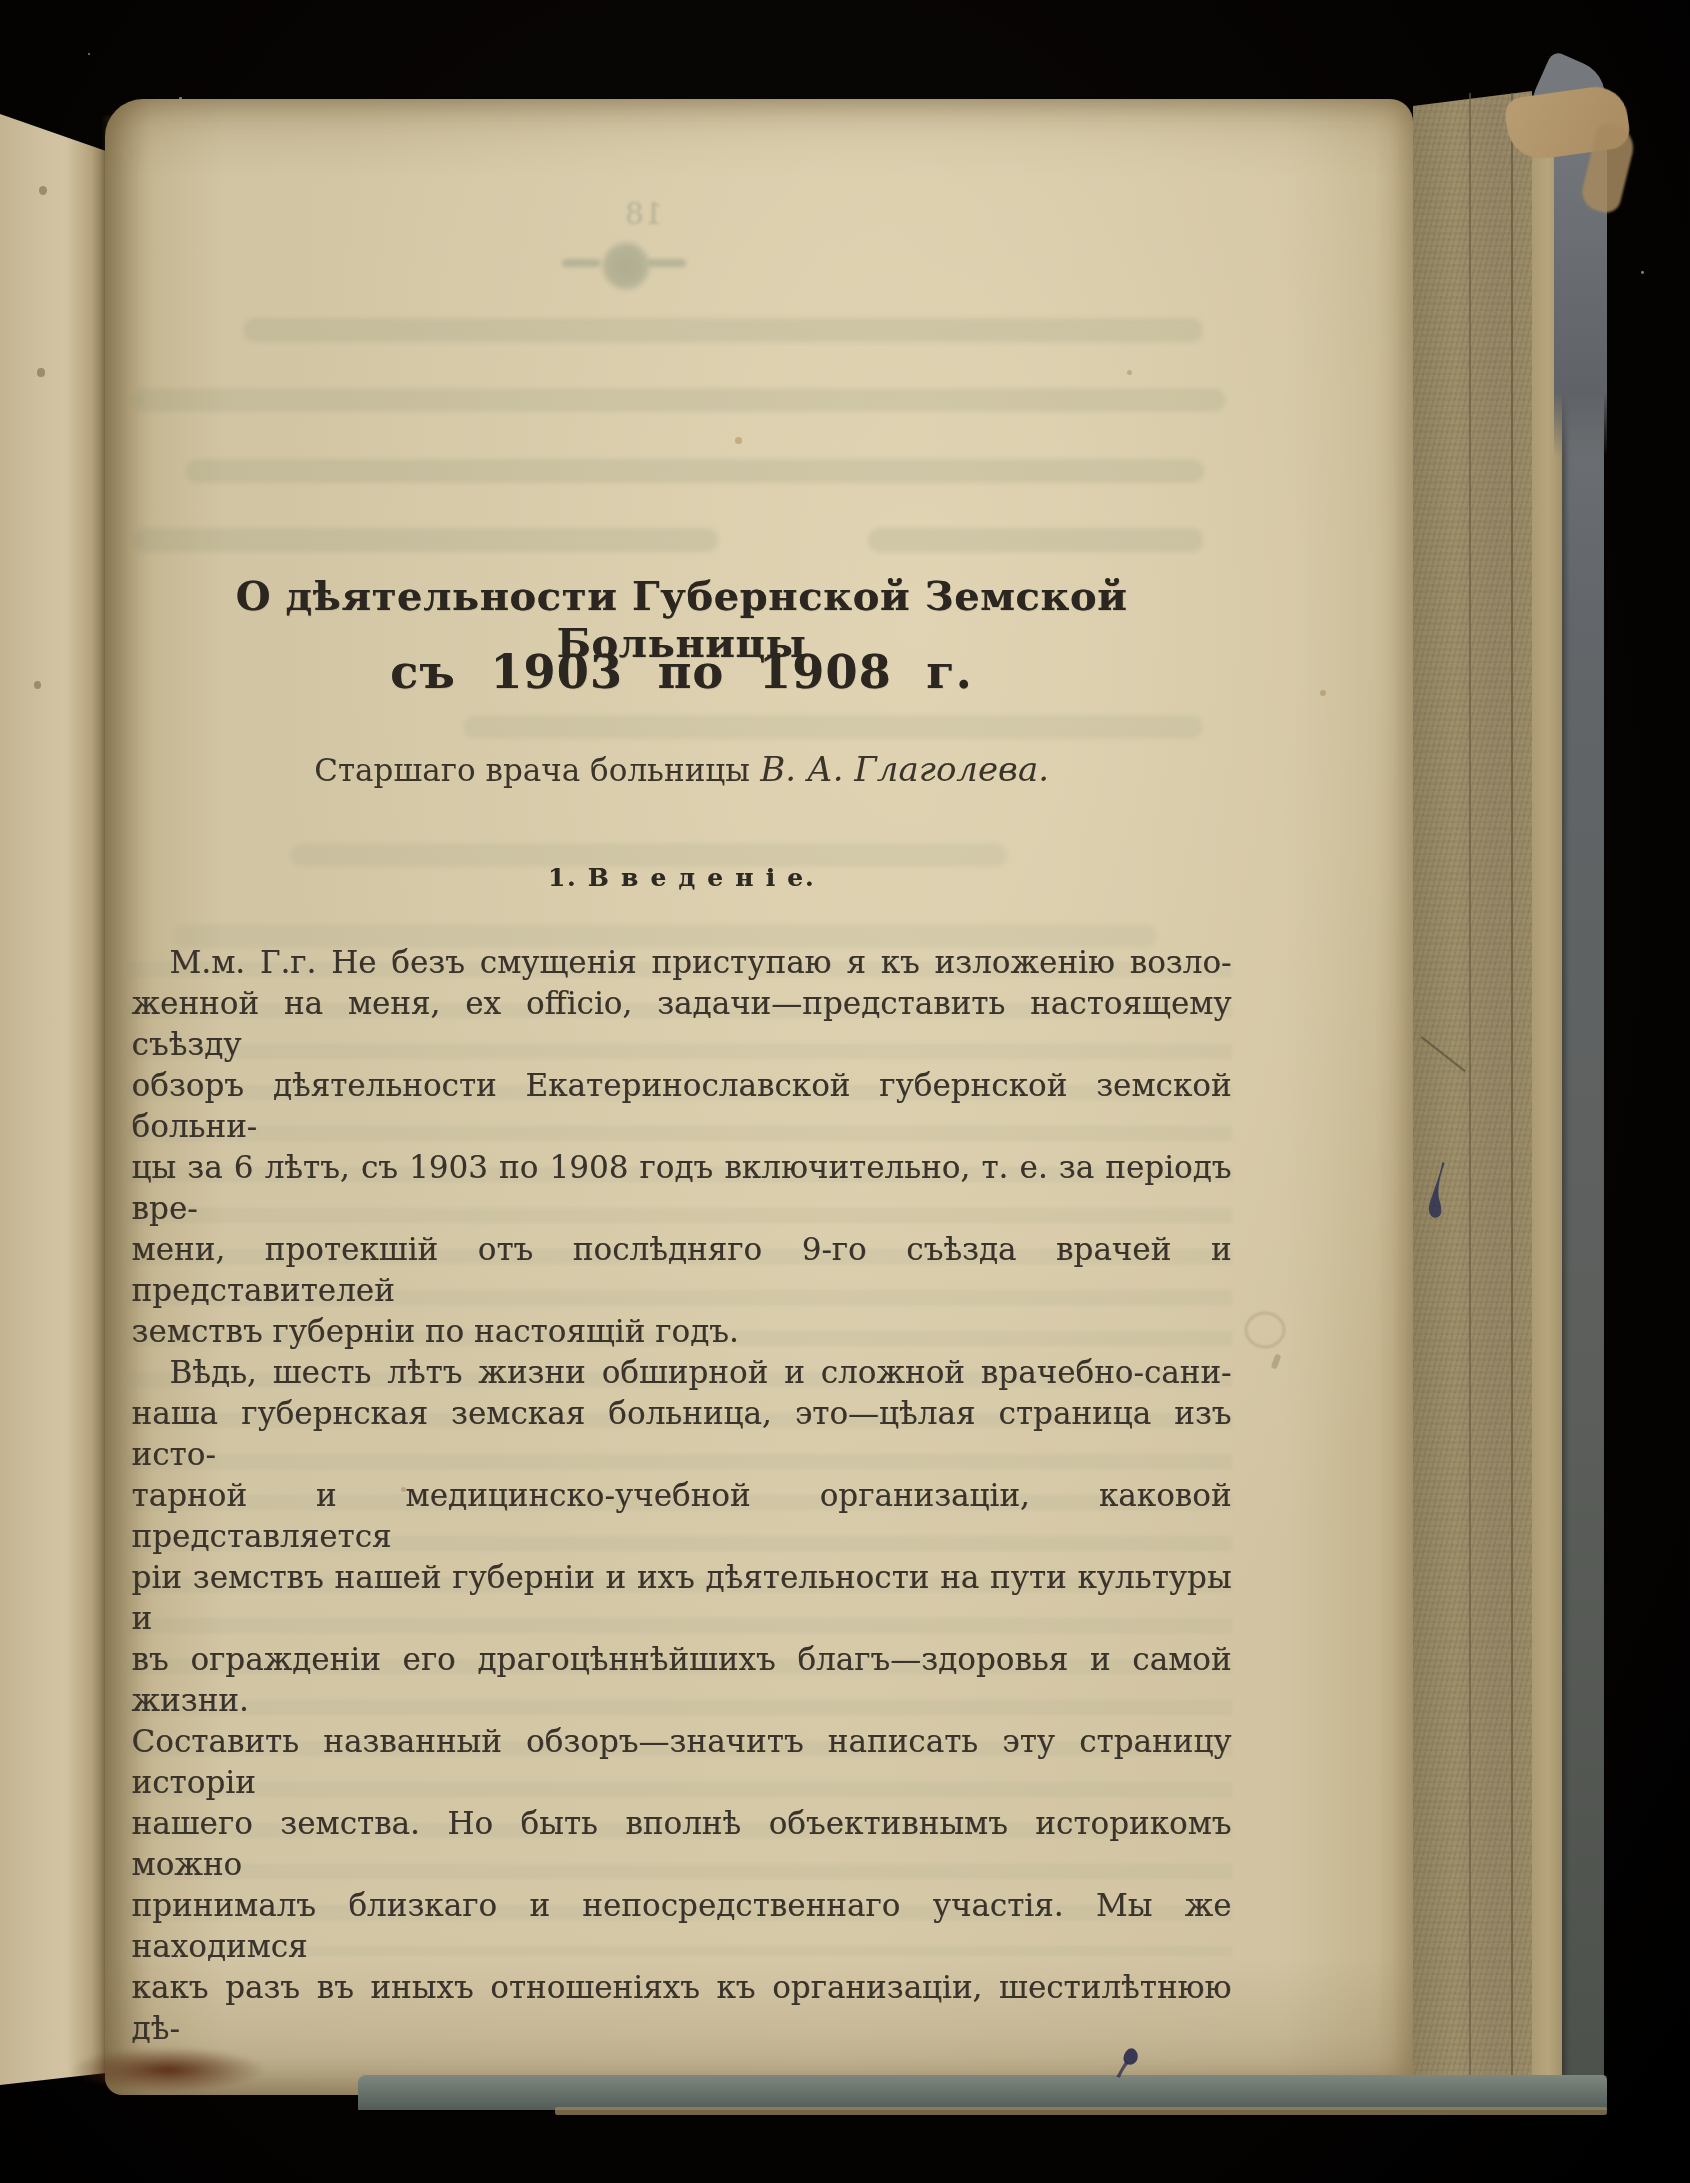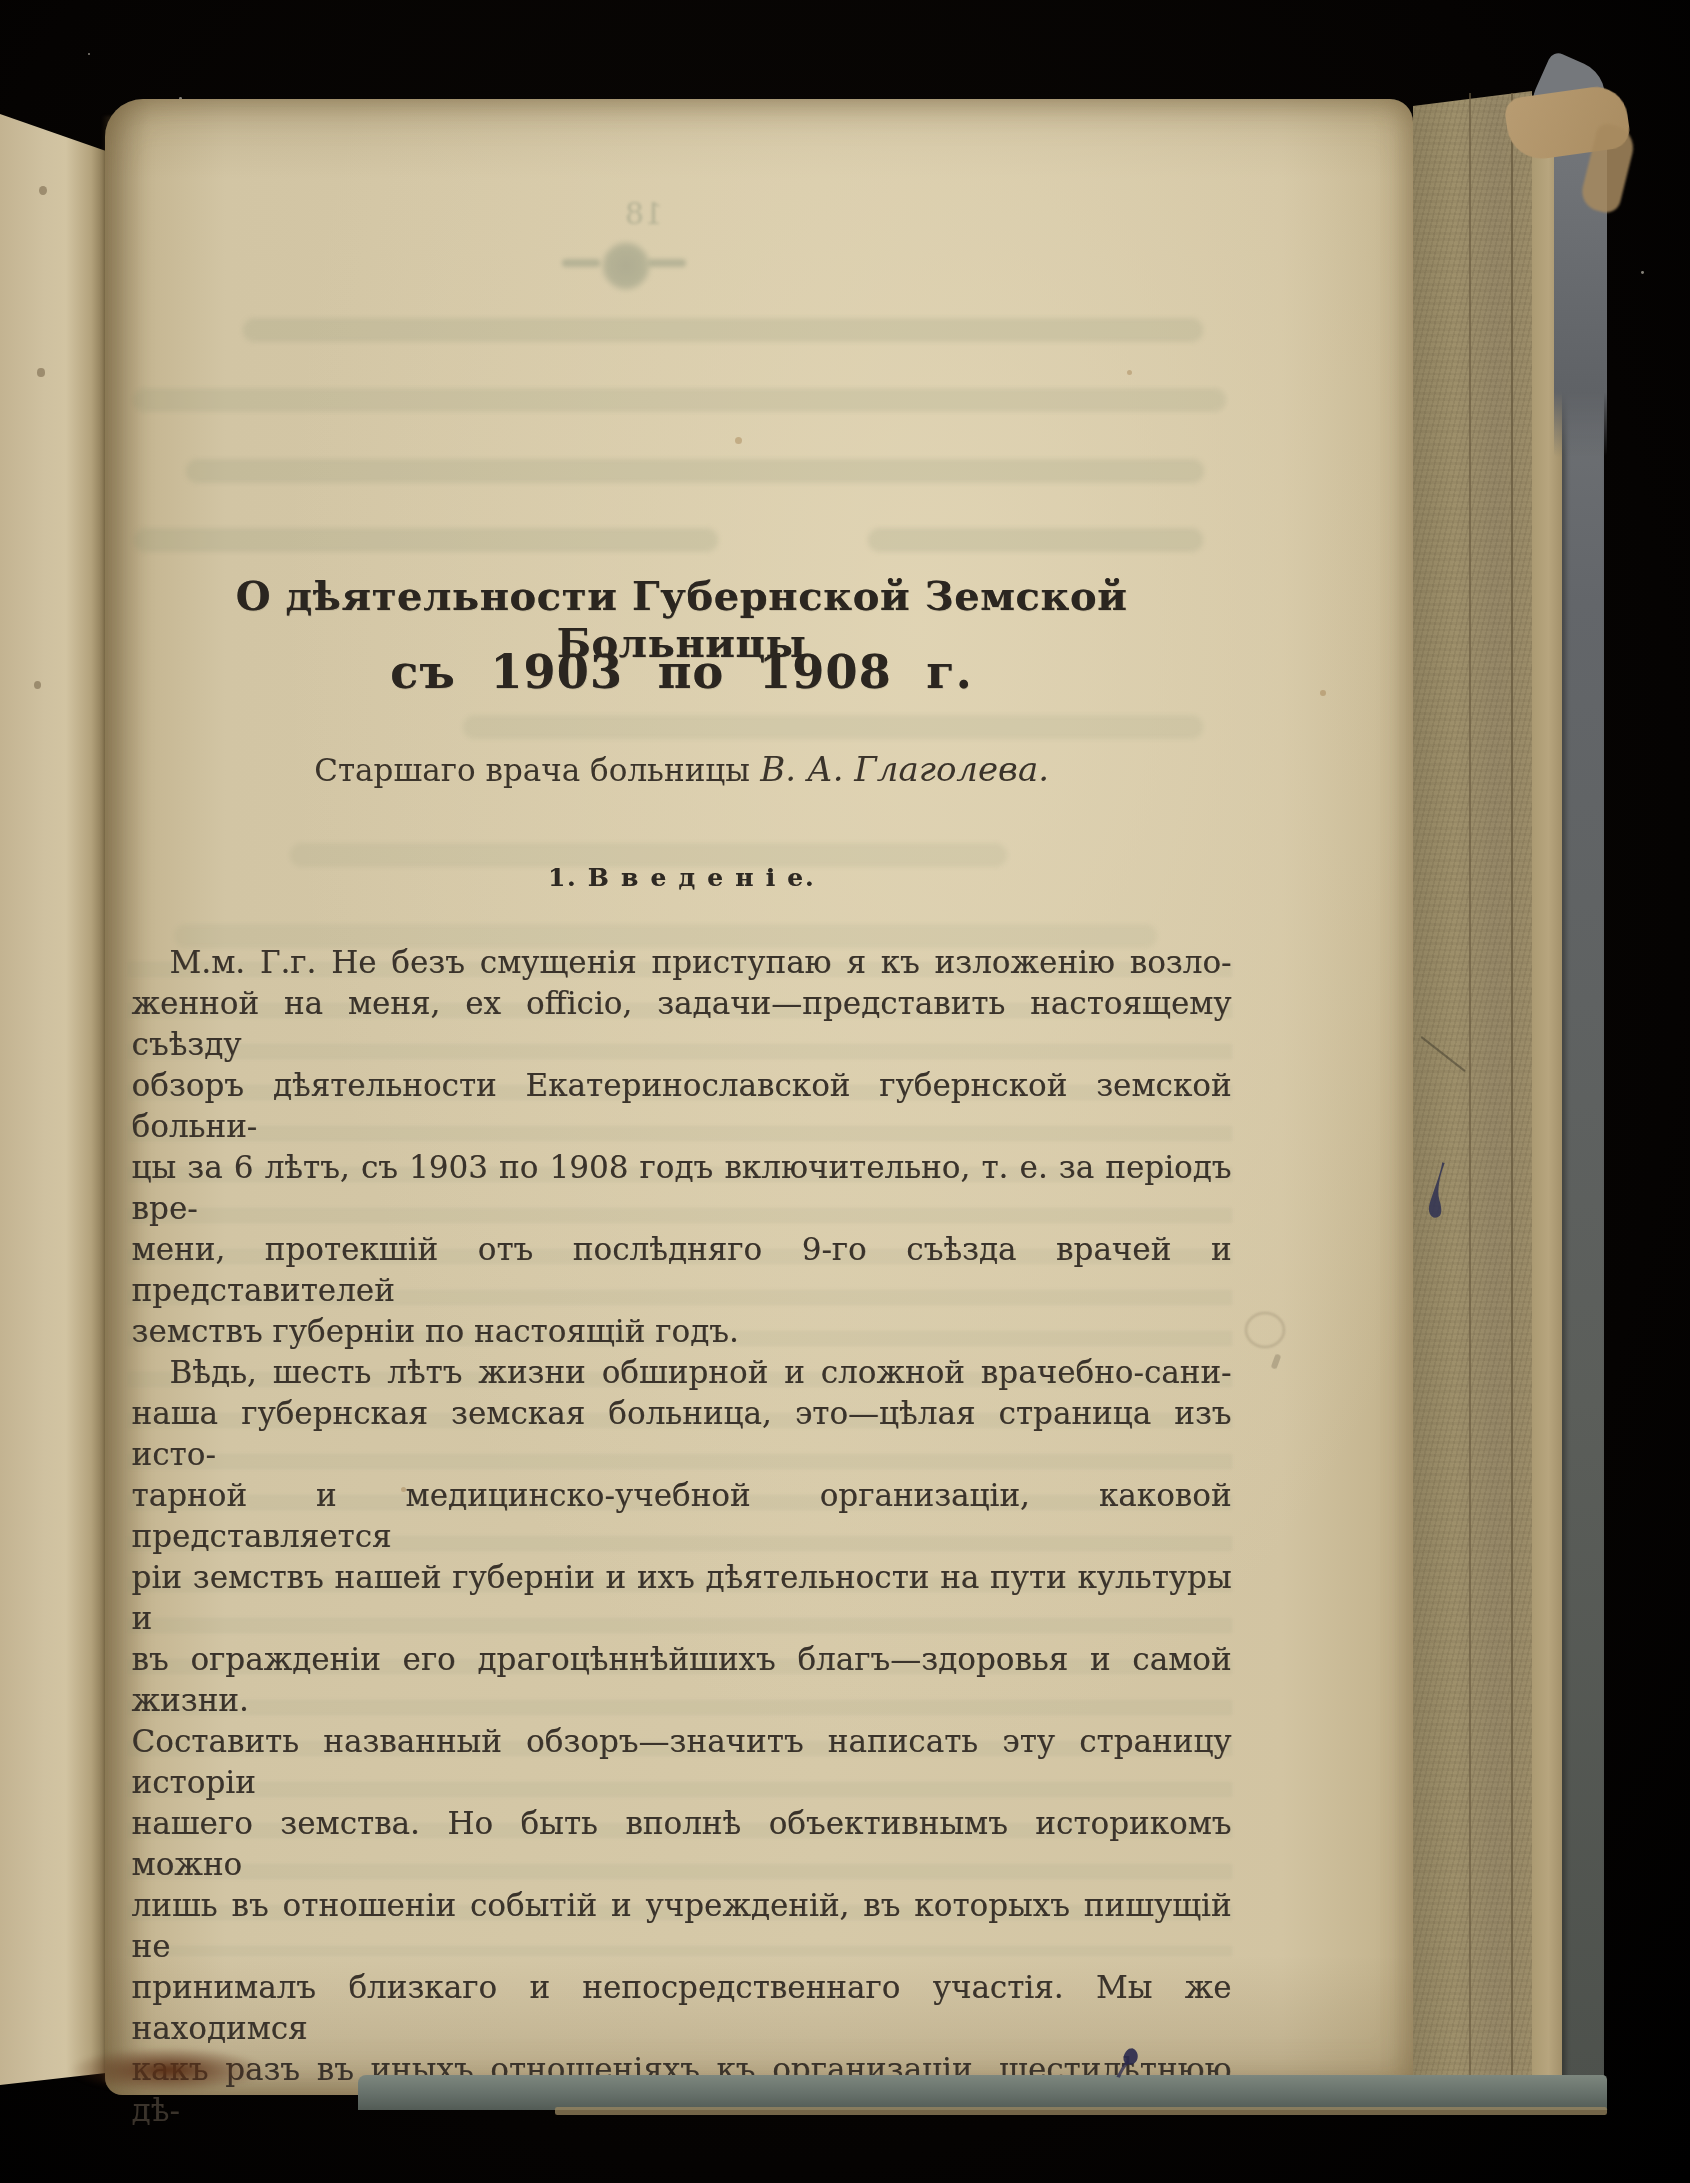--- a/index.html
+++ b/index.html
@@ -167,21 +167,20 @@
           <div class="bodyline">цы за 6 лѣтъ, съ 1903 по 1908 годъ включительно, т. е. за періодъ вре-</div>
           <div class="bodyline">мени, протекшій отъ послѣдняго 9-го съѣзда врачей и представителей</div>
           <div class="bodyline end">земствъ губерніи по настоящій годъ.</div>
           <div class="bodyline indent">Вѣдь, шесть лѣтъ жизни обширной и сложной врачебно-сани-</div>
           <div class="bodyline">наша губернская земская больница, это—цѣлая страница изъ исто-</div>
           <div class="bodyline">тарной и медицинско-учебной организаціи, каковой представляется</div>
           <div class="bodyline">ріи земствъ нашей губерніи и ихъ дѣятельности на пути культуры и</div>
           <div class="bodyline">въ огражденіи его драгоцѣннѣйшихъ благъ—здоровья и самой жизни.</div>
           <div class="bodyline">Составить названный обзоръ—значитъ написать эту страницу исторіи</div>
           <div class="bodyline">нашего земства. Но быть вполнѣ объективнымъ историкомъ можно</div>
-          <div class="bodyline">лишь въ отношеніи событій и учрежденій, въ которыхъ пишущій не</div>
           <div class="bodyline">принималъ близкаго и непосредственнаго участія. Мы же находимся</div>
           <div class="bodyline">какъ разъ въ иныхъ отношеніяхъ къ организаціи, шестилѣтнюю дѣ-</div>
         </div>
     </div>
 
     <div class="smudge-ring"></div>
     <div class="smudge-tail"></div>
     <div class="fox" style="left:630px;top:338px;width:7px;height:7px;"></div>
     <div class="fox" style="left:1022px;top:271px;width:5.2px;height:5.2px;"></div>
     <div class="fox" style="left:1215px;top:591px;width:5.8px;height:5.8px;"></div>

